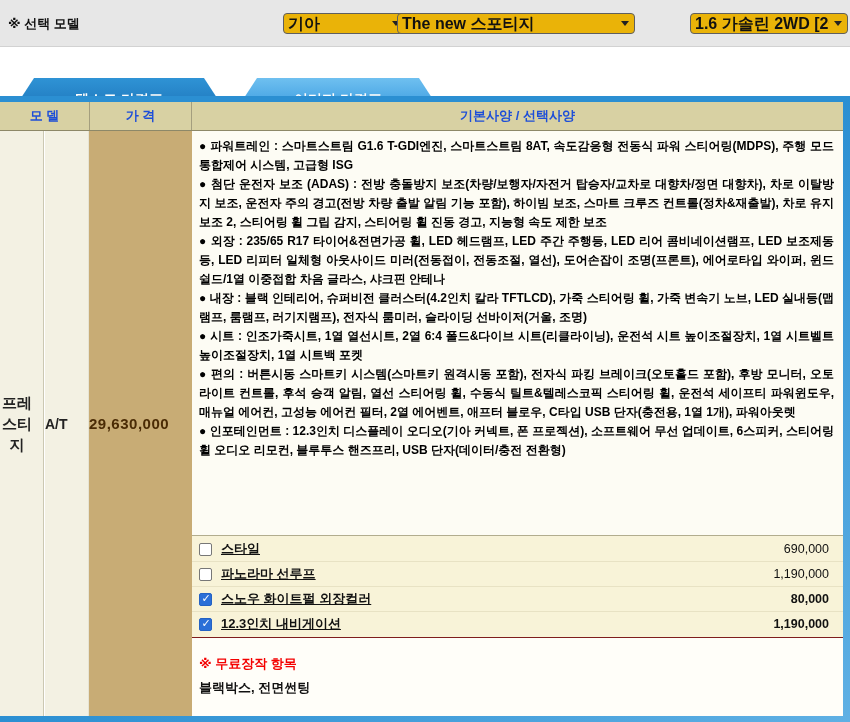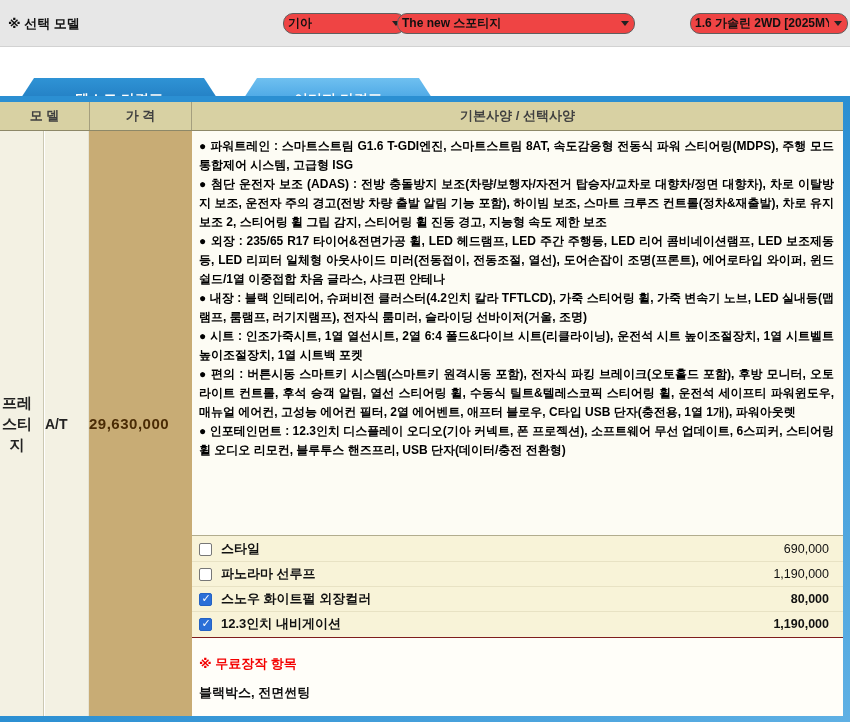--- a/index.html
+++ b/index.html
@@ -7,42 +7,42 @@
   body { font-family:"Liberation Sans","DejaVu Sans",sans-serif; }
   .screen { position:relative; width:850px; height:722px; background:#fff; overflow:hidden; }
 
   
   .topbar { position:absolute; left:0; top:0; width:850px; height:47px;
             background:#e7e7e7; border-bottom:1px solid #d2d2d2; }
   .topbar-label { position:absolute; left:8px; top:15px; font-size:13px; font-weight:bold; color:#111; }
   .sel-wrap { position:absolute; top:13px; height:21px; }
   .sel-wrap select {
       width:100%; height:21px; appearance:none; -webkit-appearance:none;
-      border:1px solid #5f5f5f; border-radius:10px; background:#ef4444;
-      font-family:inherit; font-size:12px; font-weight:bold; color:#111;
+      border:1px solid #5f5f5f; border-radius:4px; background:#eab308;
+      font-family:inherit; font-size:16px; font-weight:bold; color:#111;
       padding:0 18px 0 4px; line-height:19px; }
   .sel-arrow { position:absolute; right:6px; top:8px; width:0; height:0; pointer-events:none;
       border-left:4px solid transparent; border-right:4px solid transparent; border-top:5px solid #222; }
   .sel-brand { left:283px; width:123px; }
   .sel-model { left:397px; width:238px; }
   .sel-trim  { left:690px; width:158px; }
 
   
   .tab { position:absolute; top:53px; height:43px; display:flex; align-items:center; justify-content:center;
          clip-path:polygon(28px 0, calc(100% - 28px) 0, 100% 100%, 0 100%);
          font-size:14px; font-weight:bold; color:#fff; text-shadow:0 1px 1px rgba(0,0,0,.25); cursor:pointer;margin-top:25px; }
   .tab-active   { left:6px;  width:226px; background:linear-gradient(180deg,#2f93d5 0%,#1b72b8 85%,#2185c8 100%); }
   .tab-inactive { left:229px; width:218px; background:linear-gradient(180deg,#6fc0f0 0%,#3d9de0 70%,#2f93d8 100%); }
   .tabbar-line { position:absolute; left:0; top:96px; width:850px; height:6px; background:#2b8fd2; }
 
   
   .thead { position:absolute; left:0; top:102px; width:843px; height:29px;
            background:#d8d1a3; border-bottom:1px solid #8d8868; display:flex; }
   .th { display:flex; align-items:center; justify-content:center;
-        font-size:13px; font-weight:bold; color:#404040; border-right:1px solid #a49e7e; }
+        font-size:13px; font-weight:bold; color:#1d4ed8; border-right:1px solid #a49e7e; }
   .th-model { width:90px; }
   .th-price { width:102px; }
   .th-spec  { flex:1; border-right:none; }
 
   
   .col-ivory { position:absolute; top:131px; height:585px; background:#f3f1e3; }
   .col-trim  { left:0; width:44px; border-right:1px solid #cbc8b2; }
   .col-at    { left:45px; width:44px; border-right:1px solid #e6e4d4; }
   .col-price { position:absolute; left:89px; top:131px; width:103px; height:585px; background:#c8ac75; }
   .vcenter { width:100%; height:100%; display:flex; align-items:center; }
@@ -60,27 +60,27 @@
   .options { height:102px; background:#f8f3d8; border-top:1px solid #b2ad8e;
              display:flex; flex-direction:column; padding:1px 0; }
   .opt-row { flex:1; display:flex; align-items:center; padding:0 14px 0 7px;
              border-bottom:1px solid rgba(120,110,60,.12); }
   .opt-row:last-child { border-bottom:none; }
   .cb { width:13px; height:13px; border:1px solid #777; background:#fff; border-radius:2px;
         position:relative; flex:0 0 auto; cursor:pointer; }
   .opt-row.checked .cb { background:#2b6fd7; border-color:#2462c4; }
   .opt-row.checked .cb::after { content:"✓"; position:absolute; left:1.5px; top:-1.5px;
         color:#fff; font-size:11px; font-weight:bold; }
-  .opt-label { margin-left:9px; font-size:13px; font-weight:bold; color:#111; }
+  .opt-label { margin-left:9px; font-size:13px; font-weight:bold; color:#111;text-decoration:underline; }
   .opt-price { margin-left:auto; font-size:12.5px; color:#111; }
   .opt-row.checked .opt-price { font-weight:bold; }
 
   .free-area { flex:1; background:#fffef9; border-top:1px solid #7f1d1d; padding:17px 10px 0 7px; }
   .free-title { font-size:13px; font-weight:bold; color:#f40000; }
-  .free-items { margin-top:11px; font-size:13px; font-weight:bold; color:#111; }
+  .free-items { margin-top:6px; font-size:13px; font-weight:bold; color:#111; }
 
   
   .strip-right  { position:absolute; right:0; top:96px; width:7px; height:626px;
                   background:linear-gradient(180deg,#2b8fd2,#5fb0e4); }
   .strip-bottom { position:absolute; left:0; top:716px; width:850px; height:6px;
                   background:linear-gradient(90deg,#2b8fd2,#5fb0e4); }
 </style>
 </head>
 <body>
 

